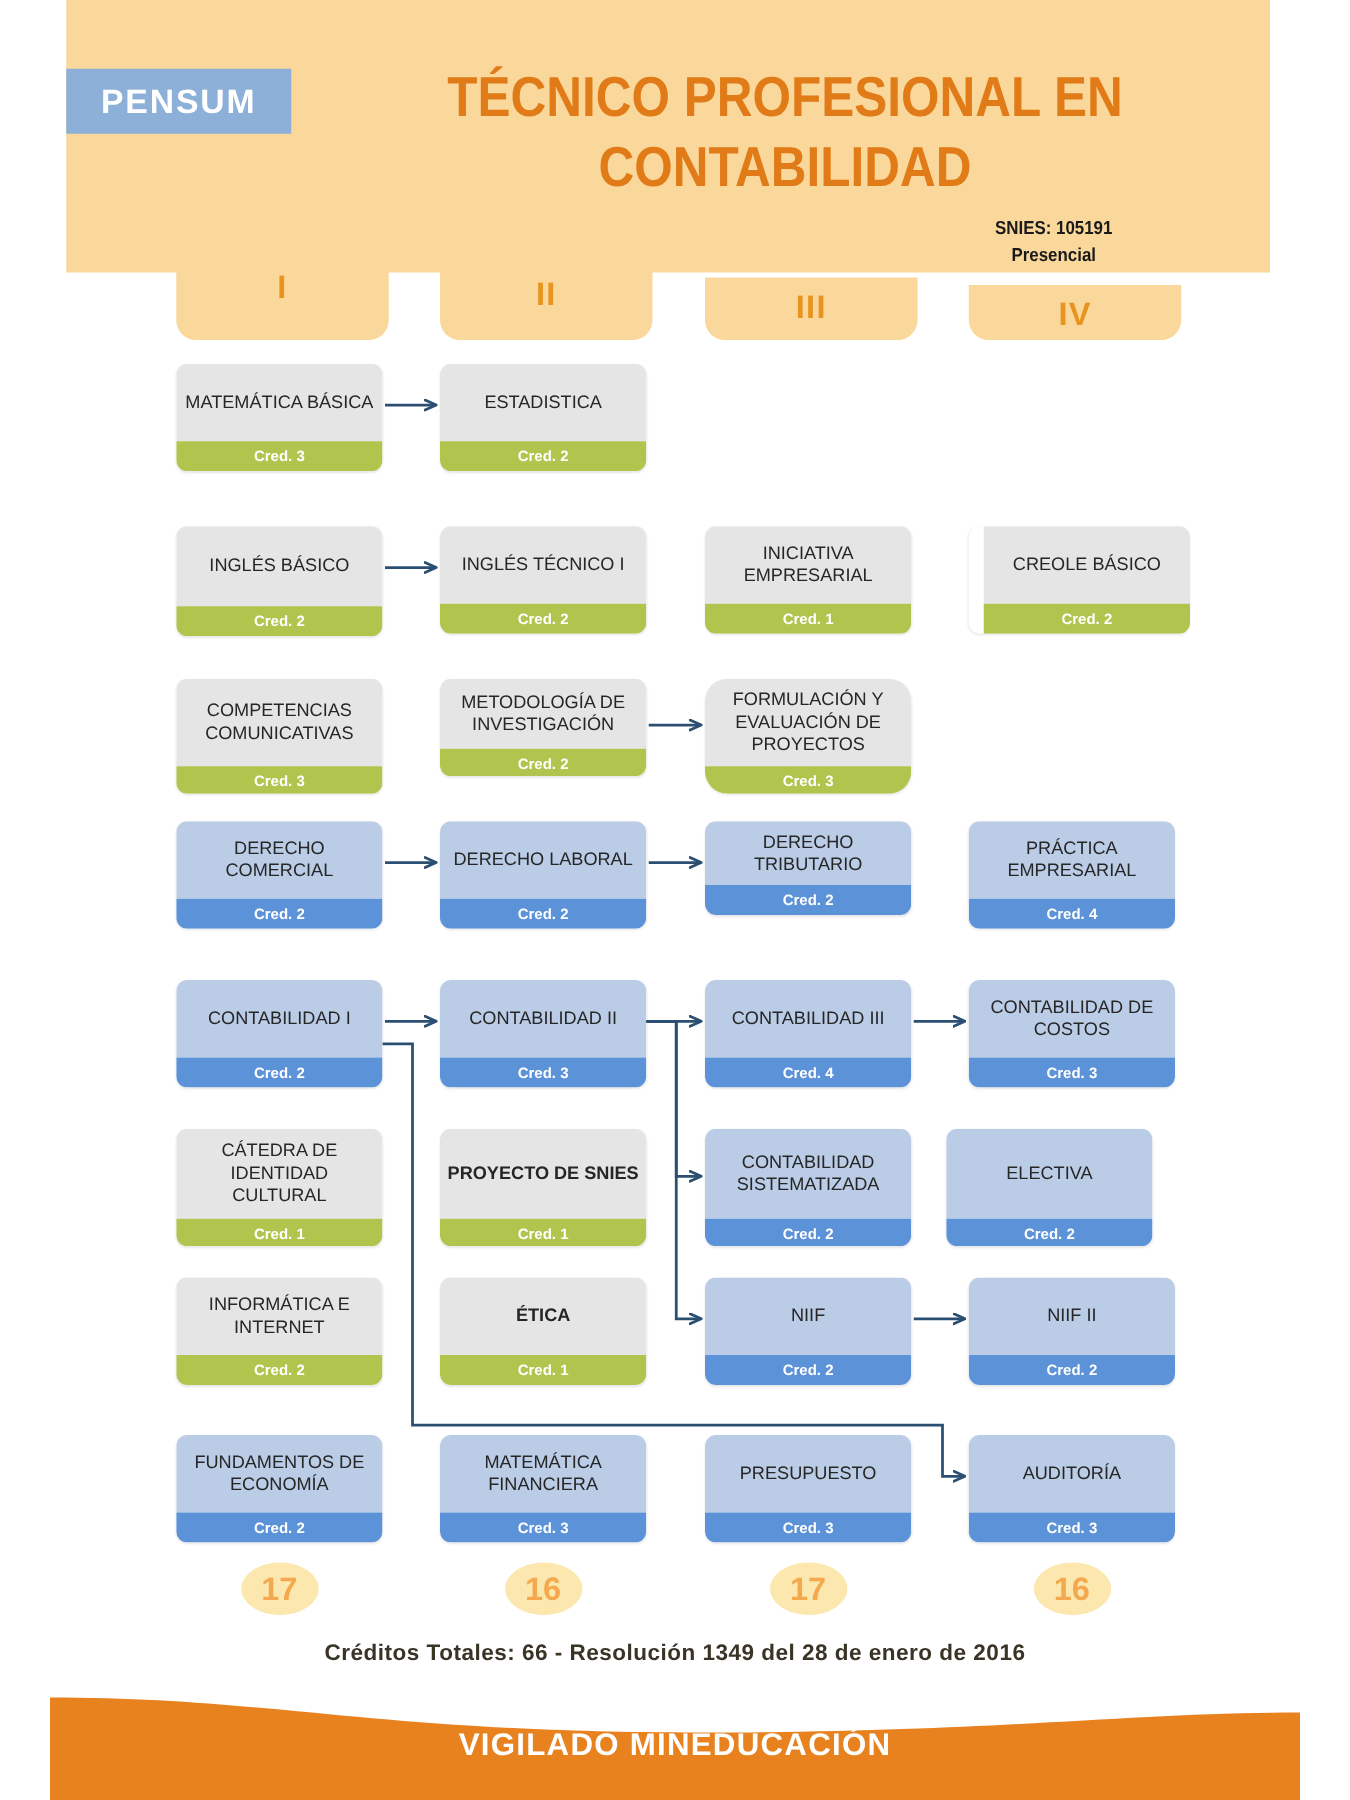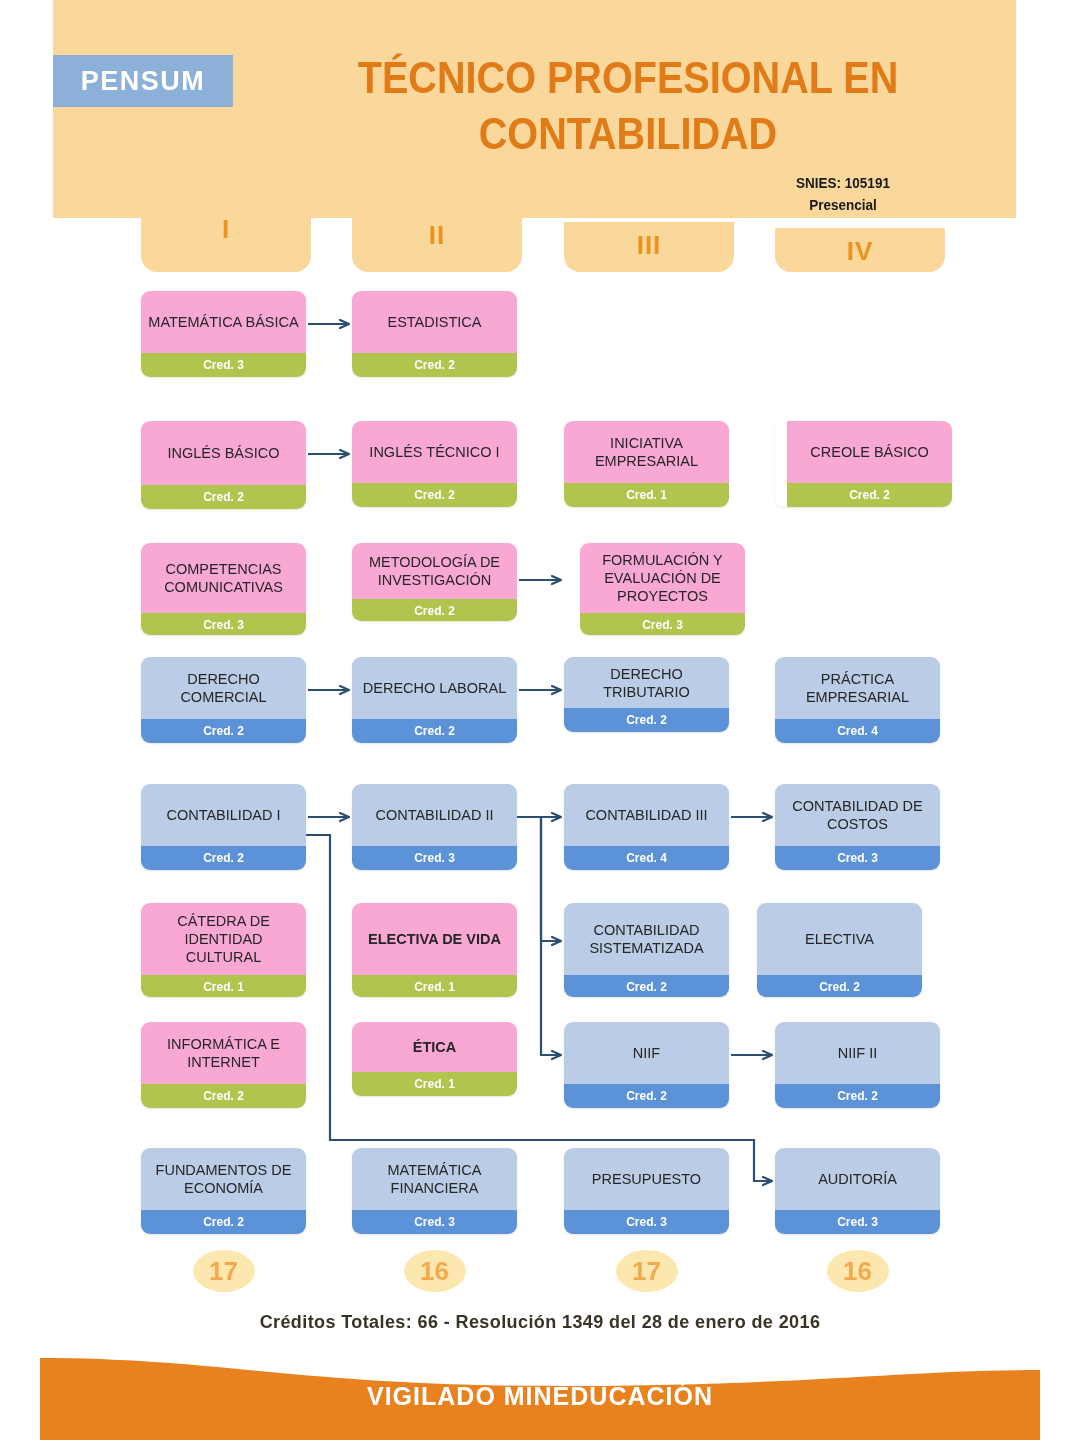--- a/index.html
+++ b/index.html
@@ -53,21 +53,21 @@
     display:flex;align-items:center;justify-content:center;
     text-align:center;padding:4px 6px;box-sizing:border-box;
     font-size:14.5px;line-height:18px;color:#262626;
   }
   .course .cred{
     text-align:center;color:#ffffff;
     font-size:12px;font-weight:bold;line-height:14px;
     padding:5px 0 6px 0;
   }
   
-  .course.green .body{background:#f9a8d4;}
+  .course.green .body{background:#e5e5e5;}
   .course.green .cred{background:#b0c44e;}
   
   .course.blue .body{background:#bacce6;}
   .course.blue .cred{background:#5b92d8;}
 
   .course.bold-title .body{font-weight:bold;}
 
   
   #arrow-layer{
     position:absolute;left:0;top:0;width:1080px;height:1440px;
@@ -175,21 +175,21 @@
       <div class="cred" style="height: 13px;">Cred. 2</div>
     </div>
     <div class="course green" style="left: 141px; top: 543px;">
       <div class="body" style="height: 70px;">COMPETENCIAS COMUNICATIVAS</div>
       <div class="cred" style="height: 11px;">Cred. 3</div>
     </div>
     <div class="course green" style="left: 352px; top: 543px;">
       <div class="body" style="height: 56px;">METODOLOGÍA DE INVESTIGACIÓN</div>
       <div class="cred" style="height: 11px;">Cred. 2</div>
     </div>
-    <div class="course green" style="left: 580px; top: 543px;">
+    <div class="course green" style="left: 564px; top: 543px; border-radius: 18px;">
       <div class="body" style="height: 70px;">FORMULACIÓN Y EVALUACIÓN DE PROYECTOS</div>
       <div class="cred" style="height: 11px;">Cred. 3</div>
     </div>
     <div class="course blue" style="left: 141px; top: 657px;">
       <div class="body" style="height: 62px;">DERECHO COMERCIAL</div>
       <div class="cred" style="height: 13px;">Cred. 2</div>
     </div>
     <div class="course blue" style="left: 352px; top: 657px;">
       <div class="body" style="height: 62px;">DERECHO LABORAL</div>
       <div class="cred" style="height: 13px;">Cred. 2</div>
@@ -216,37 +216,37 @@
     </div>
     <div class="course blue" style="left: 775px; top: 784px;">
       <div class="body" style="height: 62px;">CONTABILIDAD DE COSTOS</div>
       <div class="cred" style="height: 13px;">Cred. 3</div>
     </div>
     <div class="course green" style="left: 141px; top: 903px;">
       <div class="body" style="height: 72px;">CÁTEDRA DE IDENTIDAD CULTURAL</div>
       <div class="cred" style="height: 11px;">Cred. 1</div>
     </div>
     <div class="course green bold-title" style="left: 352px; top: 903px;">
-      <div class="body" style="height: 72px;">ELECTIVA DE VIDA</div>
+      <div class="body" style="height: 72px;">PROYECTO DE SNIES</div>
       <div class="cred" style="height: 11px;">Cred. 1</div>
     </div>
     <div class="course blue" style="left: 564px; top: 903px;">
       <div class="body" style="height: 72px;">CONTABILIDAD SISTEMATIZADA</div>
       <div class="cred" style="height: 11px;">Cred. 2</div>
     </div>
     <div class="course blue" style="left: 757px; top: 903px;">
       <div class="body" style="height: 72px;">ELECTIVA</div>
       <div class="cred" style="height: 11px;">Cred. 2</div>
     </div>
     <div class="course green" style="left: 141px; top: 1022px;">
       <div class="body" style="height: 62px;">INFORMÁTICA E INTERNET</div>
       <div class="cred" style="height: 13px;">Cred. 2</div>
     </div>
     <div class="course green bold-title" style="left: 352px; top: 1022px;">
-      <div class="body" style="height: 50px;">ÉTICA</div>
+      <div class="body" style="height: 62px;">ÉTICA</div>
       <div class="cred" style="height: 13px;">Cred. 1</div>
     </div>
     <div class="course blue" style="left: 564px; top: 1022px;">
       <div class="body" style="height: 62px;">NIIF</div>
       <div class="cred" style="height: 13px;">Cred. 2</div>
     </div>
     <div class="course blue" style="left: 775px; top: 1022px;">
       <div class="body" style="height: 62px;">NIIF II</div>
       <div class="cred" style="height: 13px;">Cred. 2</div>
     </div>

